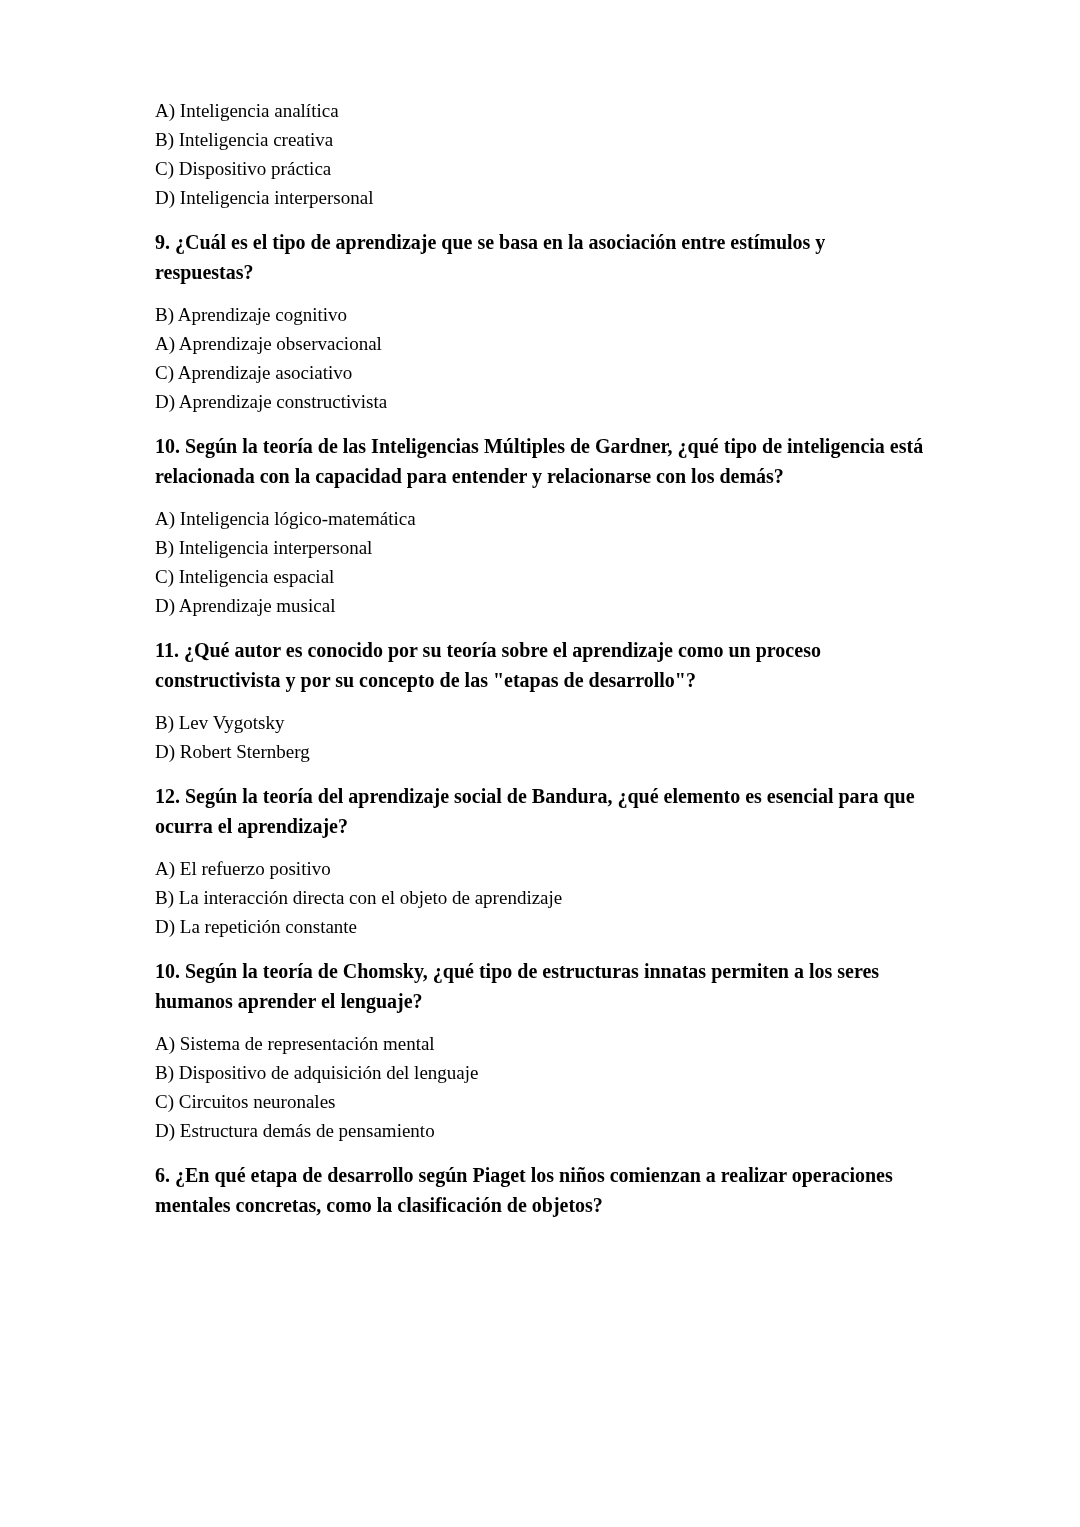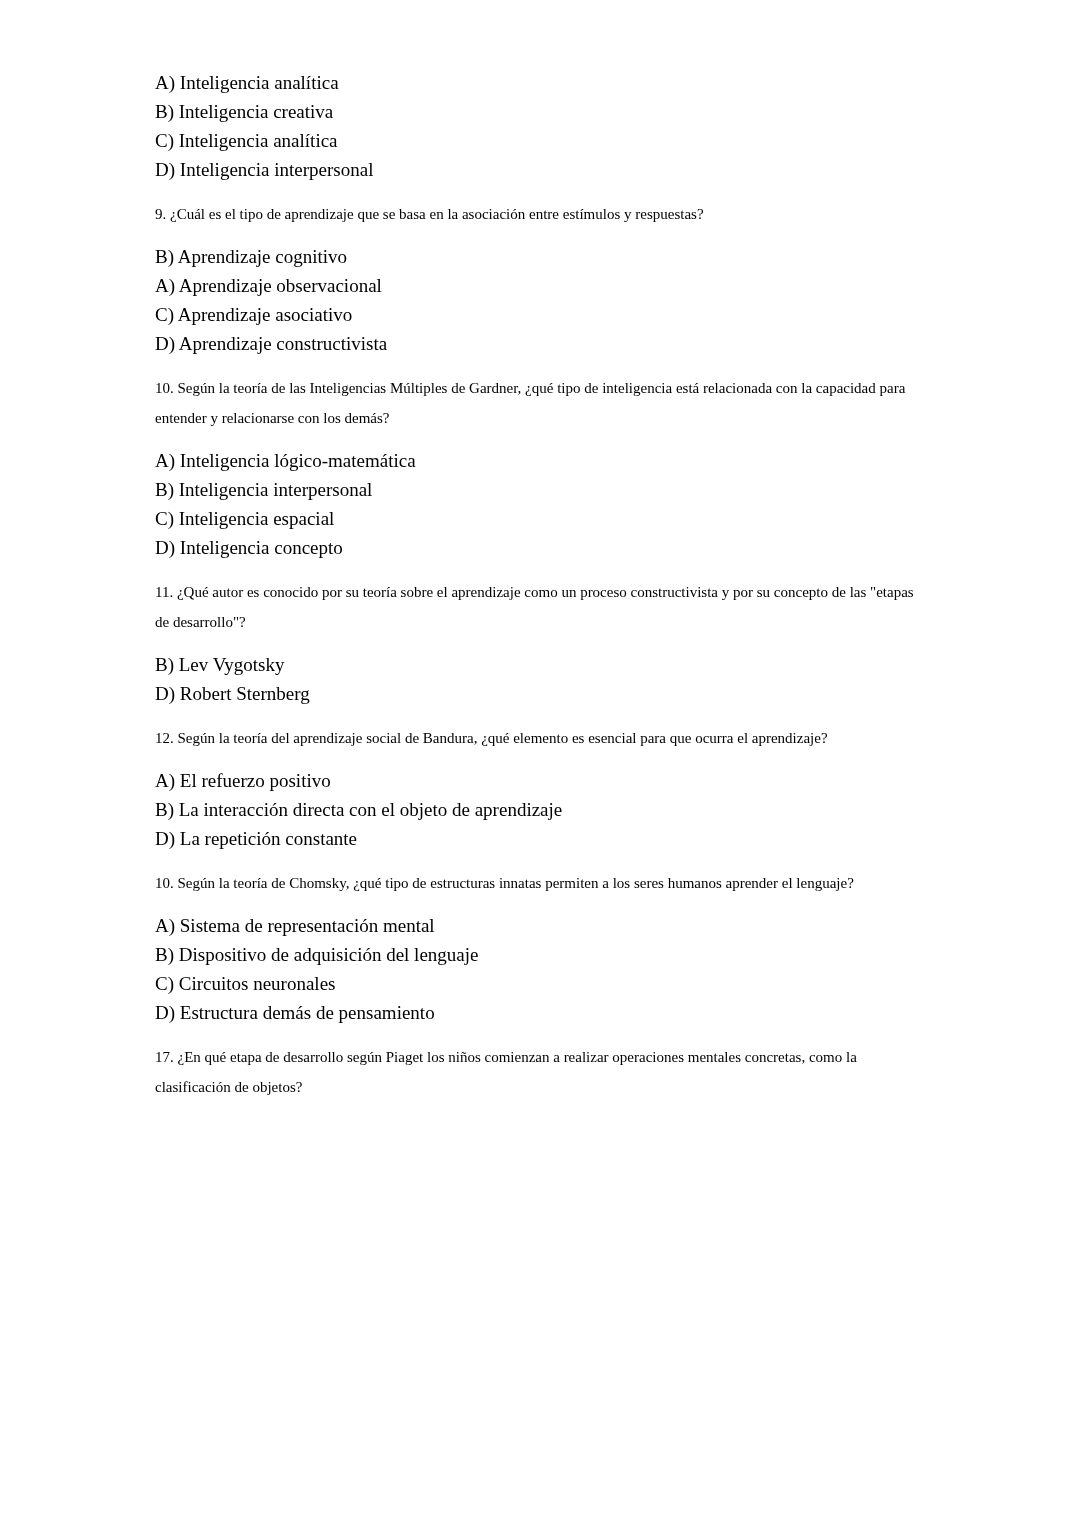--- a/index.html
+++ b/index.html
@@ -10,78 +10,78 @@
   body {
     width: 1080px;
     height: 1527px;
     font-family: "Liberation Serif", serif;
     color: #000000;
   }
   .page {
     box-sizing: border-box;
     width: 1080px;
     height: 1527px;
-    padding: 68px 155px 40px 155px;
+    padding: 96px 155px 40px 155px;
     background: #ffffff;
     overflow: hidden;
   }
   .options {
     margin: 0;
   }
   .options p {
     margin: 0;
     font-size: 19px;
     line-height: 29px;
     font-weight: normal;
   }
   .question-title {
-    font-size: 15px;
+    font-size: 20px;
     line-height: 30px;
-    font-weight: normal;
+    font-weight: bold;
     margin: 15px 0 13px 0;
   }
 </style>
 </head>
 <body>
 
 <div class="page">
   <div id="content">
       <div class="options">
         <p>A) Inteligencia analítica</p>
         <p>B) Inteligencia creativa</p>
-        <p>C) Inteligencia analítica</p>
+        <p>C) Dispositivo práctica</p>
         <p>D) Inteligencia interpersonal</p>
       </div>
       <p class="question-title">9. ¿Cuál es el tipo de aprendizaje que se basa en la asociación entre estímulos y respuestas?</p>
       <div class="options">
         <p>B) Aprendizaje cognitivo</p>
         <p>A) Aprendizaje observacional</p>
         <p>C) Aprendizaje asociativo</p>
         <p>D) Aprendizaje constructivista</p>
       </div>
       <p class="question-title">10. Según la teoría de las Inteligencias Múltiples de Gardner, ¿qué tipo de inteligencia está relacionada con la capacidad para entender y relacionarse con los demás?</p>
       <div class="options">
         <p>A) Inteligencia lógico-matemática</p>
         <p>B) Inteligencia interpersonal</p>
         <p>C) Inteligencia espacial</p>
-        <p>D) Inteligencia concepto</p>
+        <p>D) Aprendizaje musical</p>
       </div>
       <p class="question-title">11. ¿Qué autor es conocido por su teoría sobre el aprendizaje como un proceso constructivista y por su concepto de las "etapas de desarrollo"?</p>
       <div class="options">
         <p>B) Lev Vygotsky</p>
         <p>D) Robert Sternberg</p>
       </div>
       <p class="question-title">12. Según la teoría del aprendizaje social de Bandura, ¿qué elemento es esencial para que ocurra el aprendizaje?</p>
       <div class="options">
         <p>A) El refuerzo positivo</p>
         <p>B) La interacción directa con el objeto de aprendizaje</p>
         <p>D) La repetición constante</p>
       </div>
       <p class="question-title">10. Según la teoría de Chomsky, ¿qué tipo de estructuras innatas permiten a los seres humanos aprender el lenguaje?</p>
       <div class="options">
         <p>A) Sistema de representación mental</p>
         <p>B) Dispositivo de adquisición del lenguaje</p>
         <p>C) Circuitos neuronales</p>
         <p>D) Estructura demás de pensamiento</p>
       </div>
-      <p class="question-title">17. ¿En qué etapa de desarrollo según Piaget los niños comienzan a realizar operaciones mentales concretas, como la clasificación de objetos?</p>
+      <p class="question-title">6. ¿En qué etapa de desarrollo según Piaget los niños comienzan a realizar operaciones mentales concretas, como la clasificación de objetos?</p>
     </div>
 </div>
 
 </body></html>

